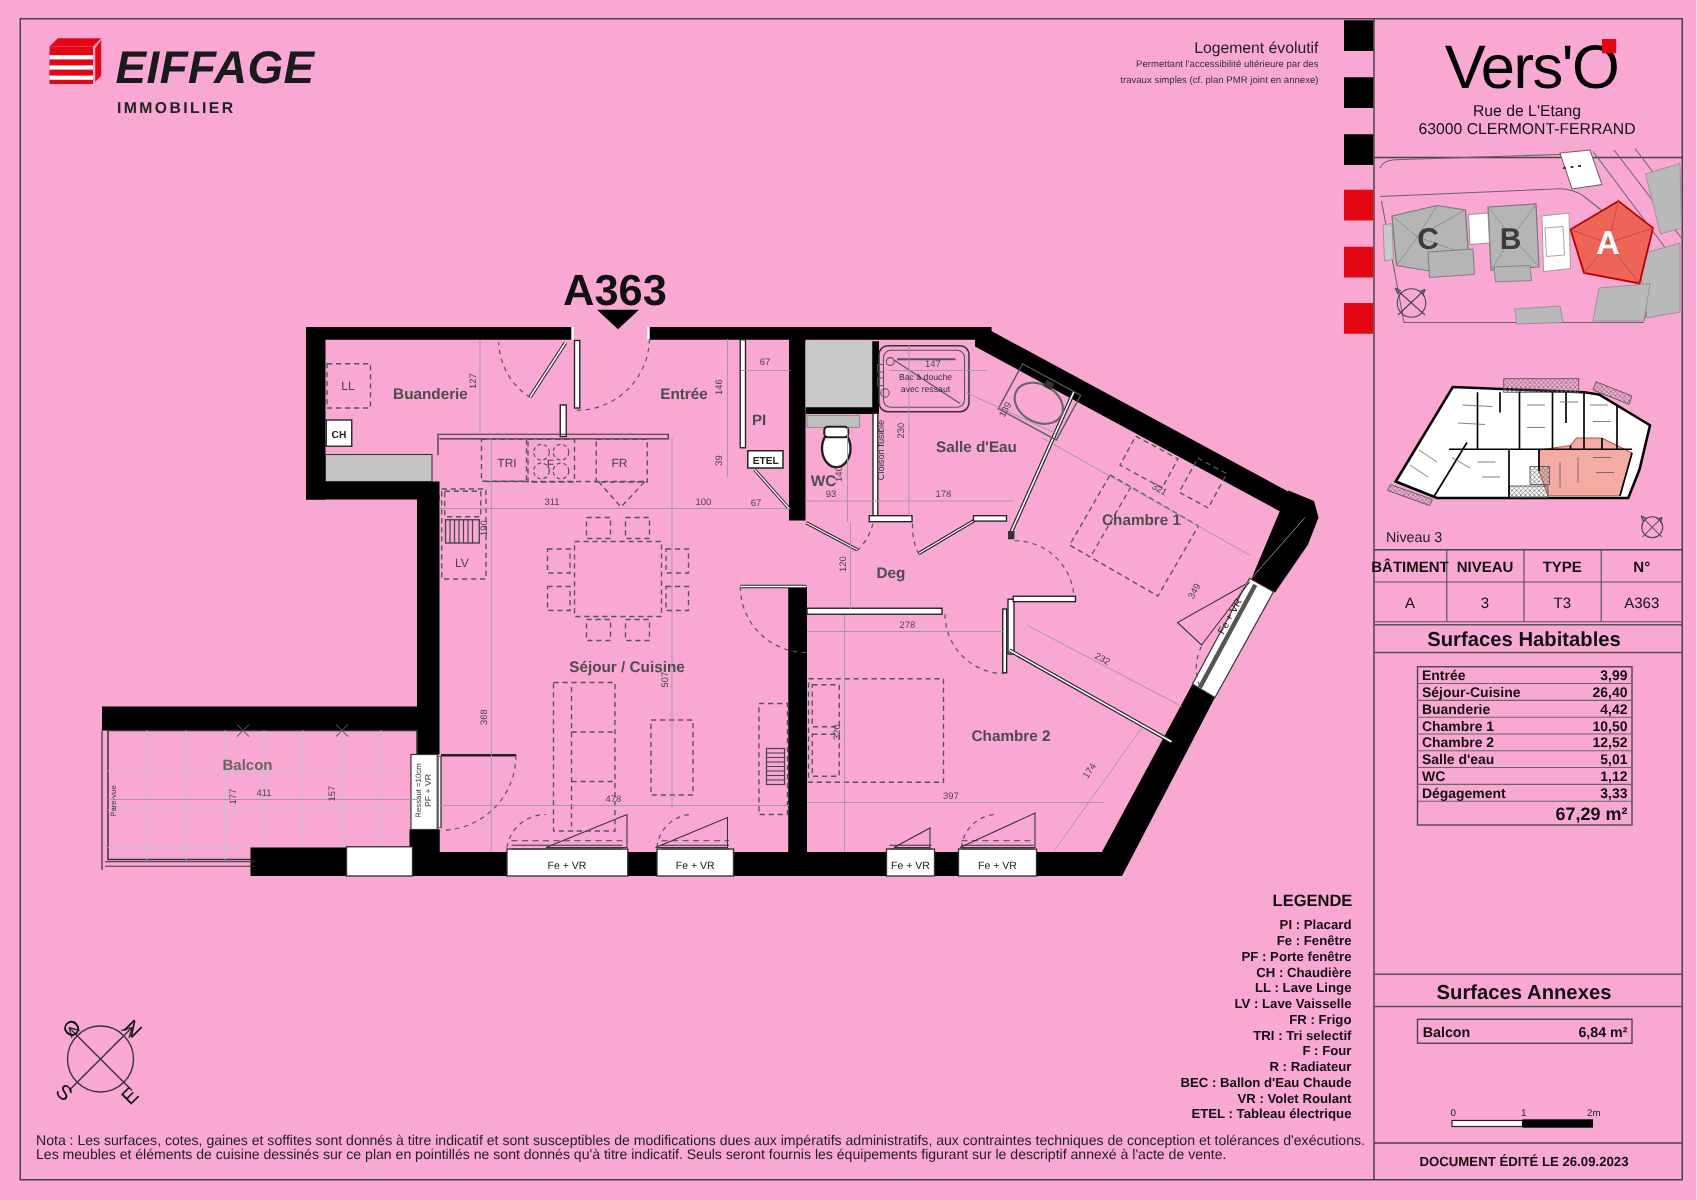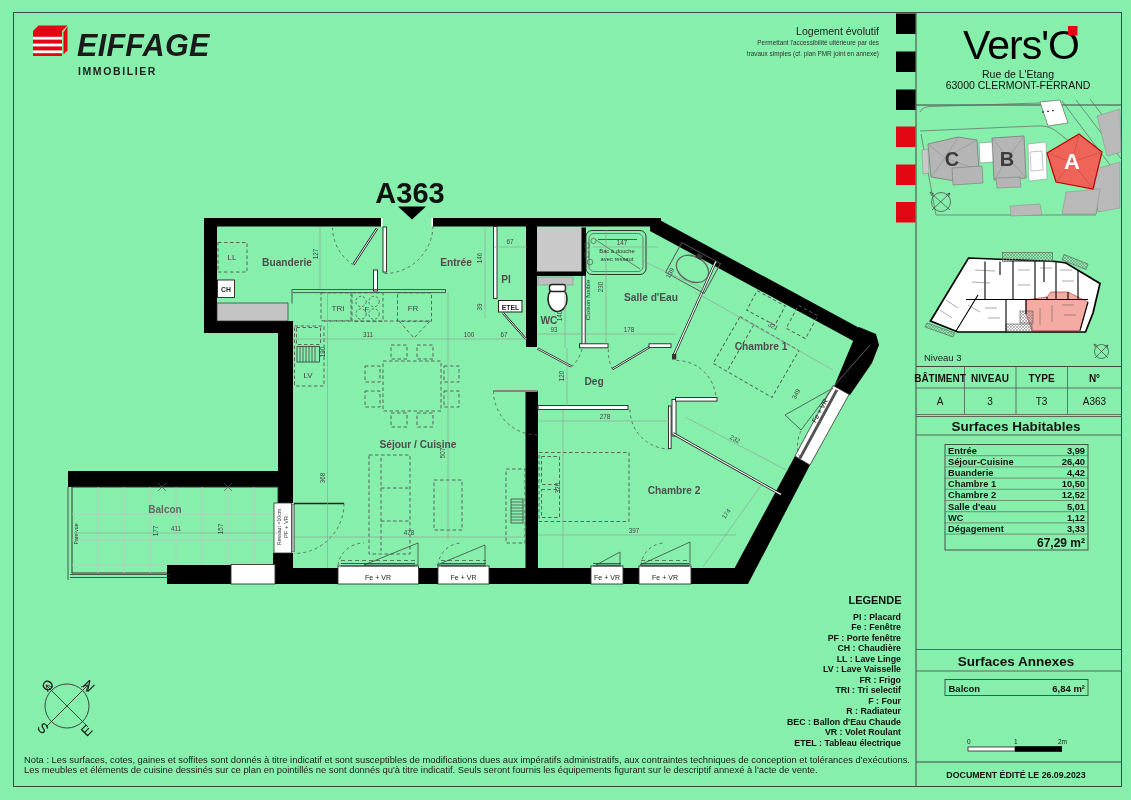--- a/index.html
+++ b/index.html
@@ -1,16 +1,16 @@
 <!DOCTYPE html>
 <html><head>
 <meta charset="utf-8">
 <style>
 html,body{margin:0;padding:0;background:#fff;}
-#page{position:relative;width:1131px;height:800px;background:#86efac;overflow:hidden;}
+#page{position:relative;width:1131px;height:800px;background:#f9a8d4;overflow:hidden;}
 svg{font-family:"Liberation Sans",sans-serif;}
 
 .rl{font-weight:bold;fill:#4d4d4d;}
 .dim{font-size:6.3px;fill:#444;font-weight:normal;}
 .dash{fill:none;stroke:#555;stroke-width:0.9;stroke-dasharray:3.5,2.5;}
 .arc{fill:none;stroke:#555;stroke-width:0.8;stroke-dasharray:3,3;}
 .thin{fill:none;stroke:#333;stroke-width:0.8;}
 .diml{fill:none;stroke:#999;stroke-width:0.6;}
 .pw{fill:#fff;stroke:#222;stroke-width:0.9;}
 </style>

